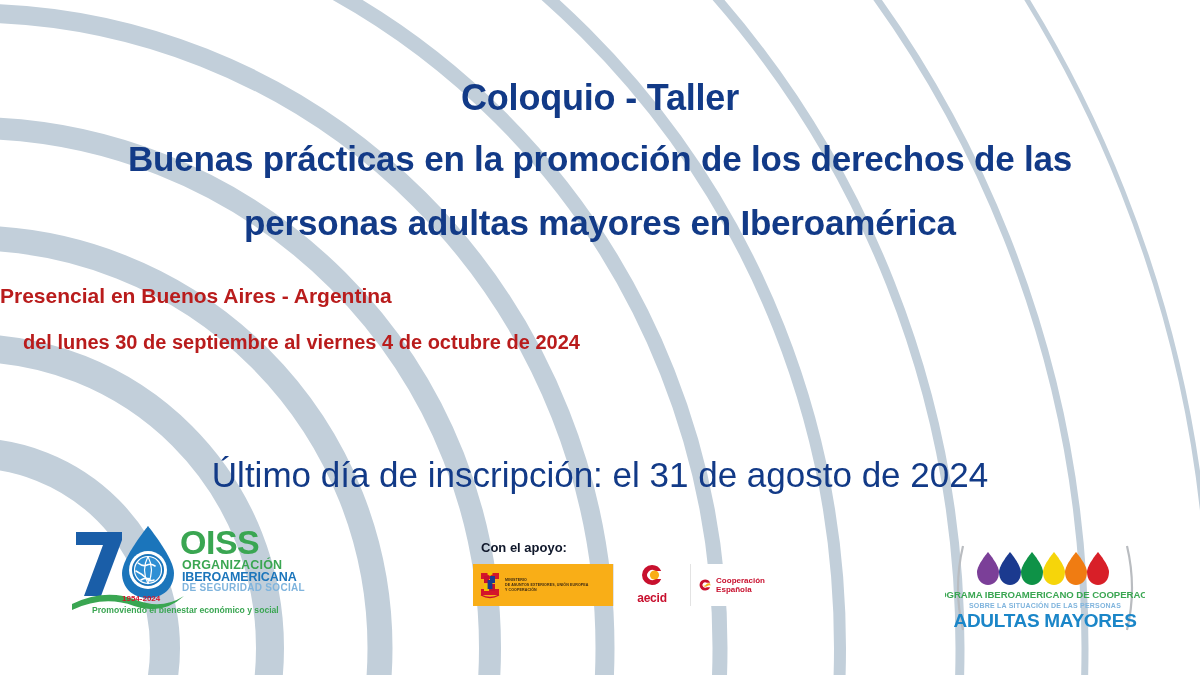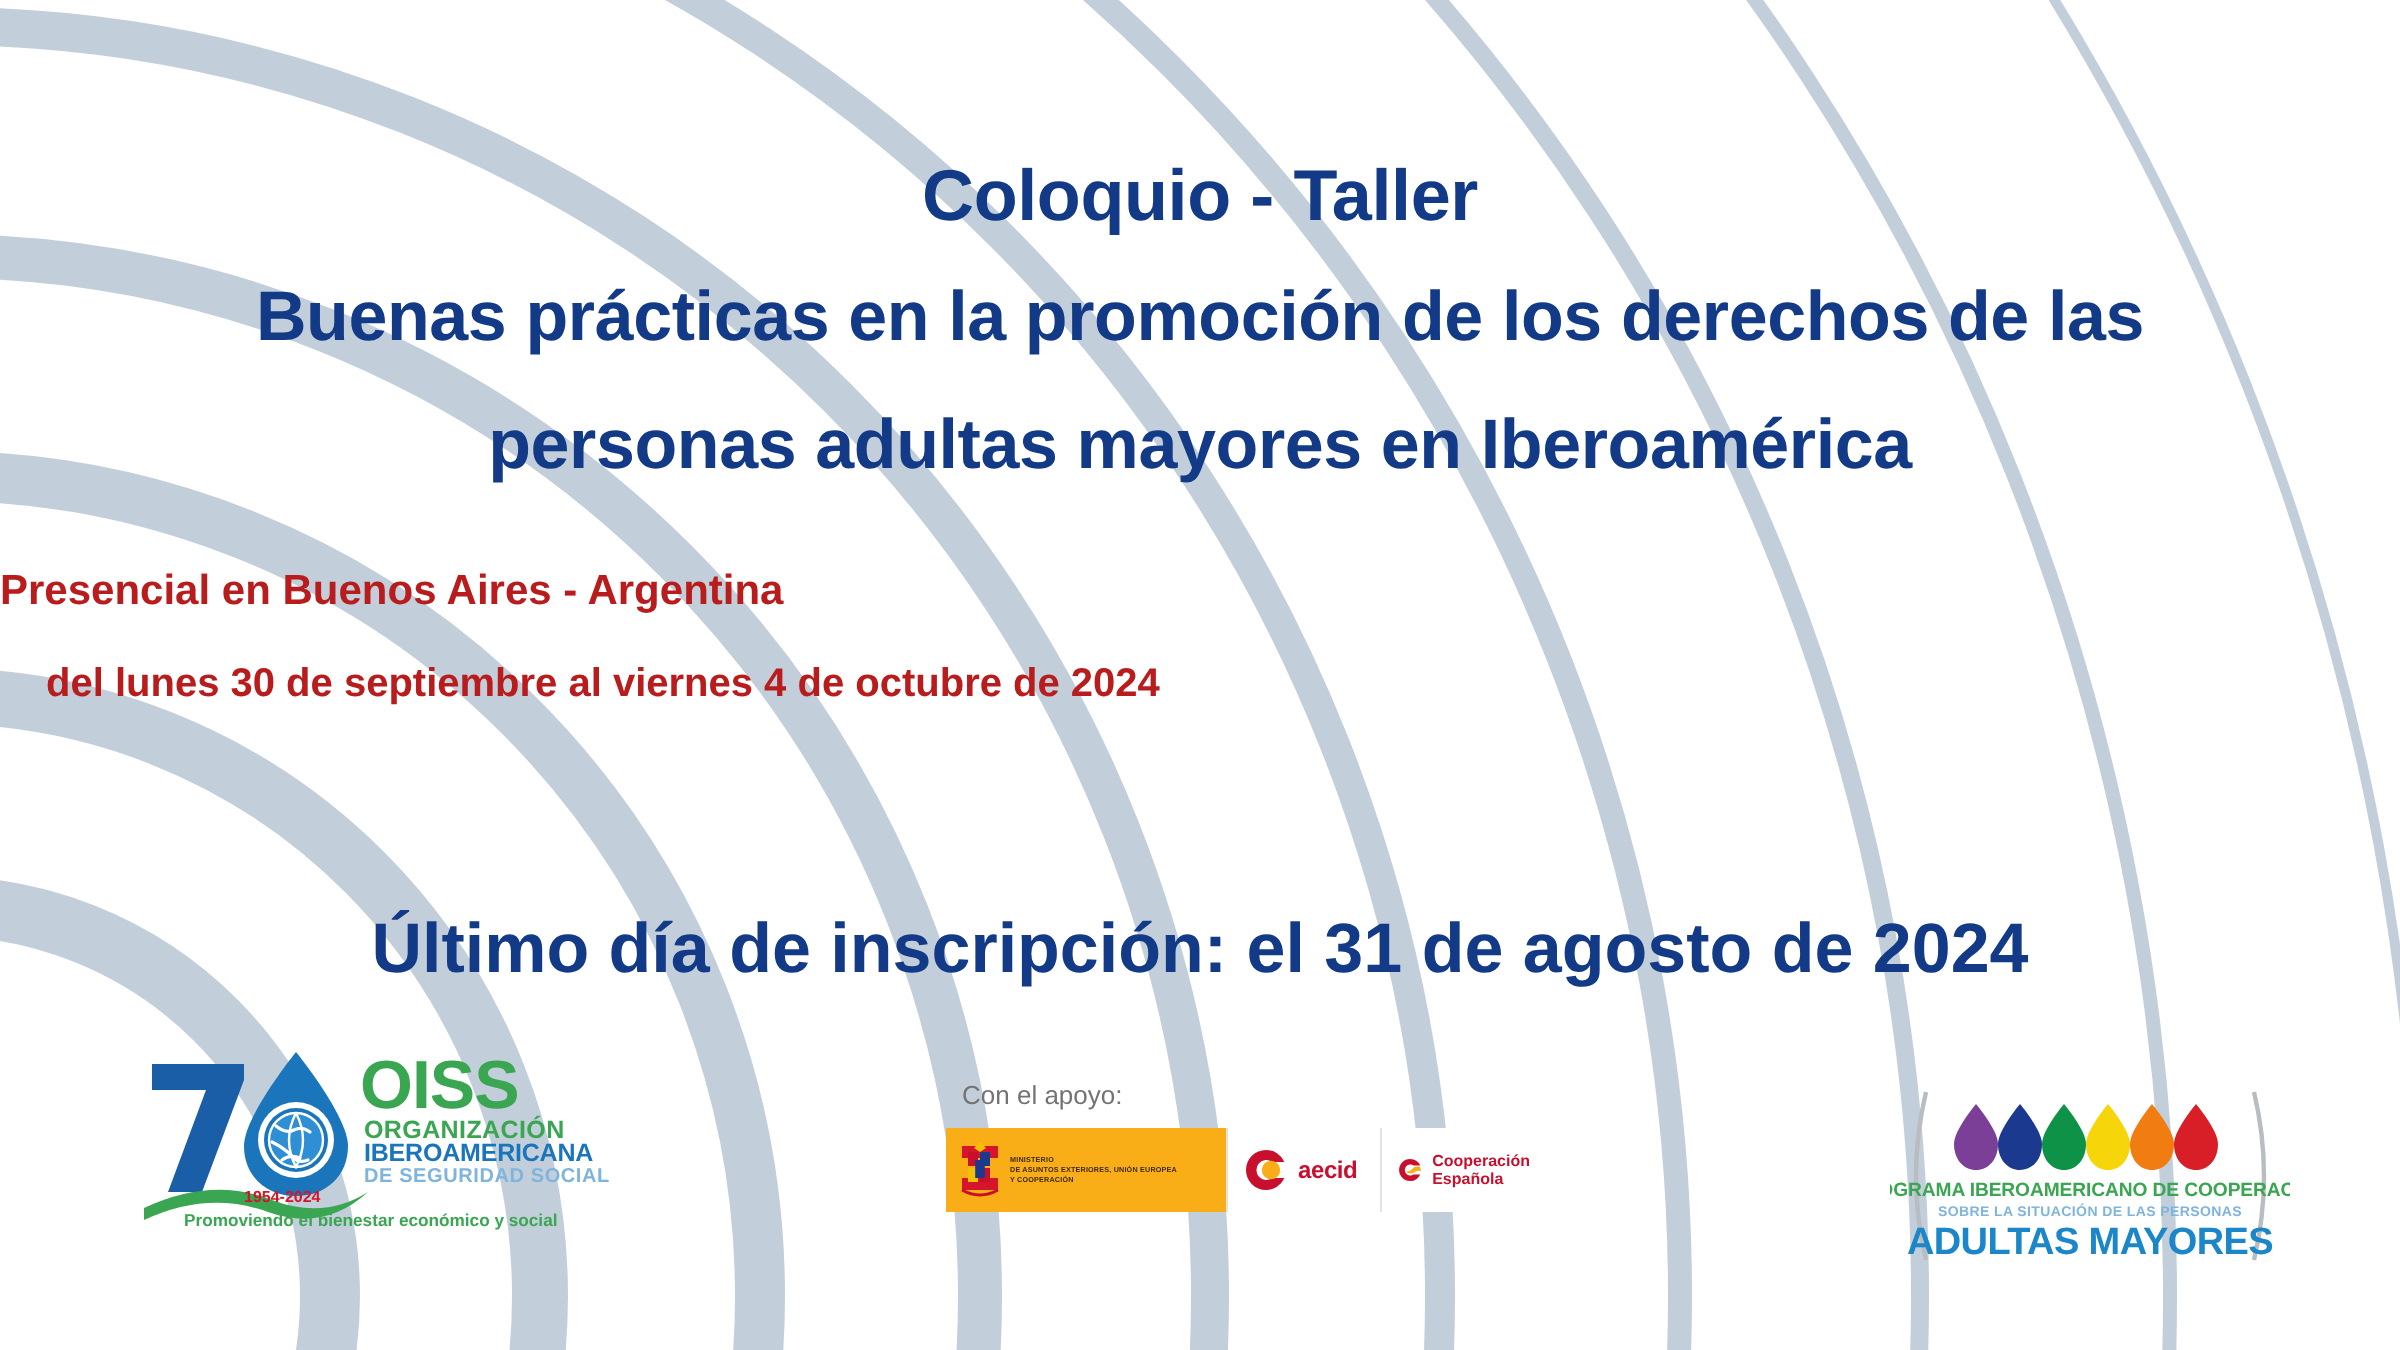--- a/index.html
+++ b/index.html
@@ -79,44 +79,44 @@
 
   
   .deadline {
     position: absolute;
     left: 0;
     top: 452px;
     width: 1200px;
     text-align: center;
     color: #123a87;
     font-size: 35px;
-    font-weight: bold;
+    font-weight: normal;
     line-height: 46px;
   }
 
   
   .oiss-logo {
     position: absolute;
     left: 70px;
     top: 518px;
     width: 240px;
     height: 100px;
   }
 
   
   .support {
     position: absolute;
     left: 455px;
     top: 540px;
     width: 330px;
   }
   .support-label {
-    color: #737373;
+    color: #0f172a;
     font-size: 13px;
-    font-weight: normal;
+    font-weight: bold;
     margin-left: 26px;
     margin-bottom: 9px;
   }
   .sponsor-strip {
     display: flex;
     align-items: stretch;
     height: 42px;
     background: #ffffff;
     width: 300px;
     margin-left: 18px;
@@ -138,21 +138,21 @@
     letter-spacing: 0.1px;
   }
   .sponsor-cell {
     display: flex;
     align-items: center;
     gap: 5px;
     padding: 0 8px;
     border-left: 1px solid #e3e3e3;
     box-sizing: border-box;
   }
-  .aecid-cell { width: 77px; }
+  .aecid-cell { width: 77px; flex-direction: column; }
   .coop-cell  { width: 83px; }
   .aecid-word {
     color: #c8102e;
     font-size: 12px;
     font-weight: bold;
     letter-spacing: -0.2px;
   }
   .coop-word {
     color: #c8102e;
     font-size: 8px;

